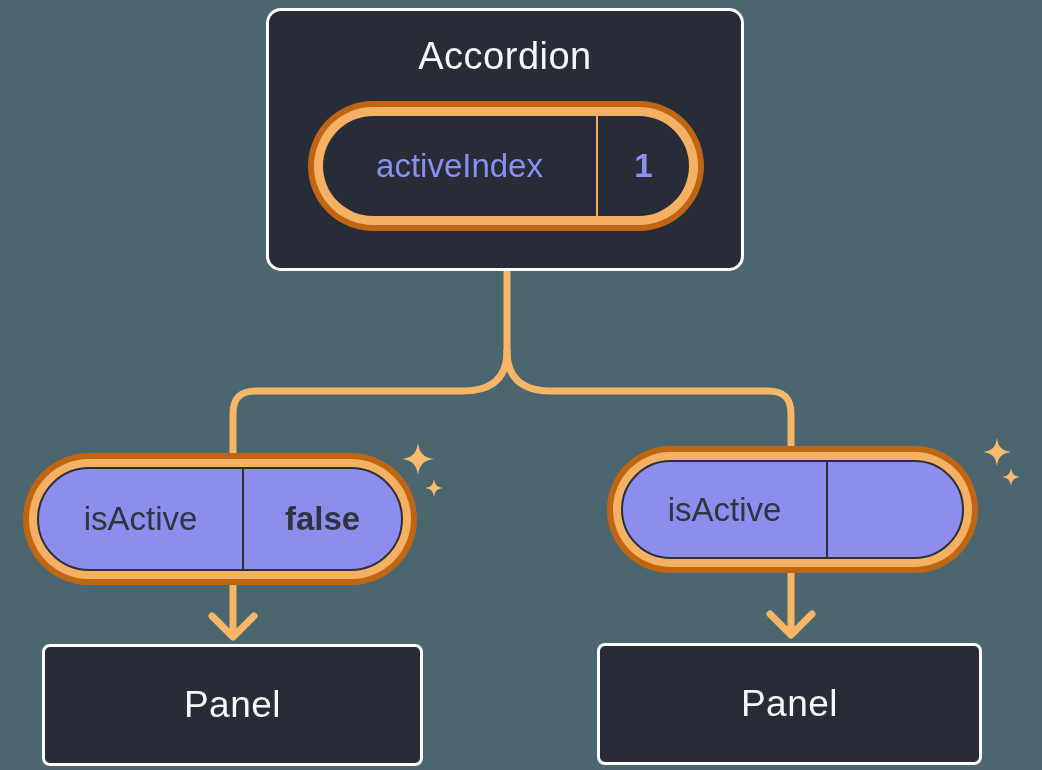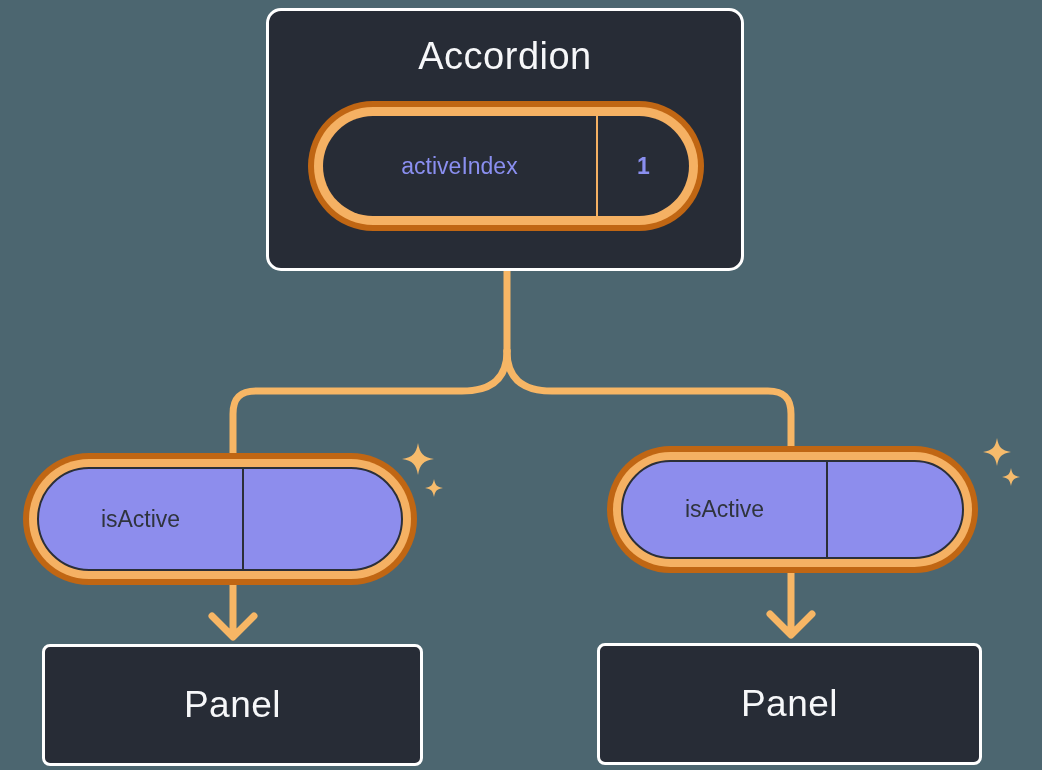--- a/index.html
+++ b/index.html
@@ -30,21 +30,21 @@
   .pill-core{width:100%;height:100%;border-radius:999px;display:flex;align-items:stretch;overflow:hidden;}
   .state-pill{left:308px;top:101px;width:396px;height:130px;}
   .state-pill .pill-mid{padding:9px;}
   .state-pill .pill-core{background:var(--box-fill);}
   .state-pill .divider{background:var(--orange-light);}
   .prop-pill .pill-mid{padding:8px;}
   .prop-pill .pill-core{background:var(--pill-fill);border:2px solid var(--pill-outline);}
   .prop-pill .divider{background:var(--pill-outline);}
   .prop-pill-left{left:23px;top:453px;width:394px;height:132px;}
   .prop-pill-right{left:607px;top:446px;width:371px;height:127px;}
-  .cell{display:flex;align-items:center;justify-content:center;font-size:23px;}
+  .cell{display:flex;align-items:center;justify-content:center;font-size:33px;}
   .divider{width:2px;flex:0 0 2px;}
   .cell.value{font-weight:bold;flex:1;}
   .state-pill .cell{color:var(--purple-text);}
   .state-pill .cell.name{flex:0 0 273px;}
   .prop-pill .cell{color:var(--dark-text);}
   .prop-pill .cell.name{flex:0 0 203px;}
 </style>
 </head>
 <body>
 
@@ -82,20 +82,21 @@
         <div class="cell value">1</div>
       </div>
     </div>
   </div>
 
   <div class="pill-outer prop-pill prop-pill-left">
     <div class="pill-mid">
       <div class="pill-core">
         <div class="cell name">isActive</div>
         <div class="divider"></div>
+        <div class="cell value">false</div>
       </div>
     </div>
   </div>
 
   <div class="pill-outer prop-pill prop-pill-right">
     <div class="pill-mid">
       <div class="pill-core">
         <div class="cell name">isActive</div>
         <div class="divider"></div>
       </div>

